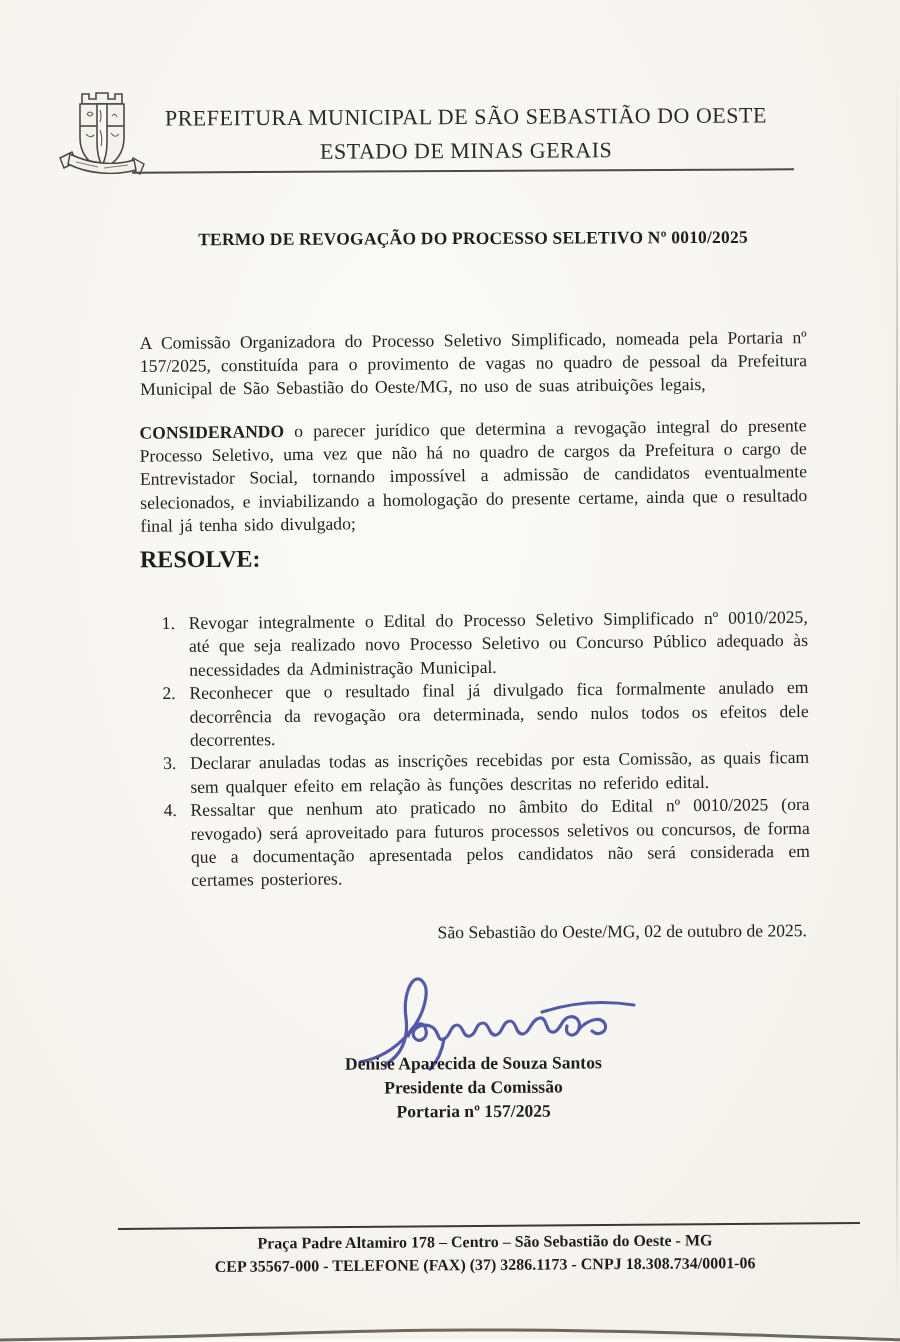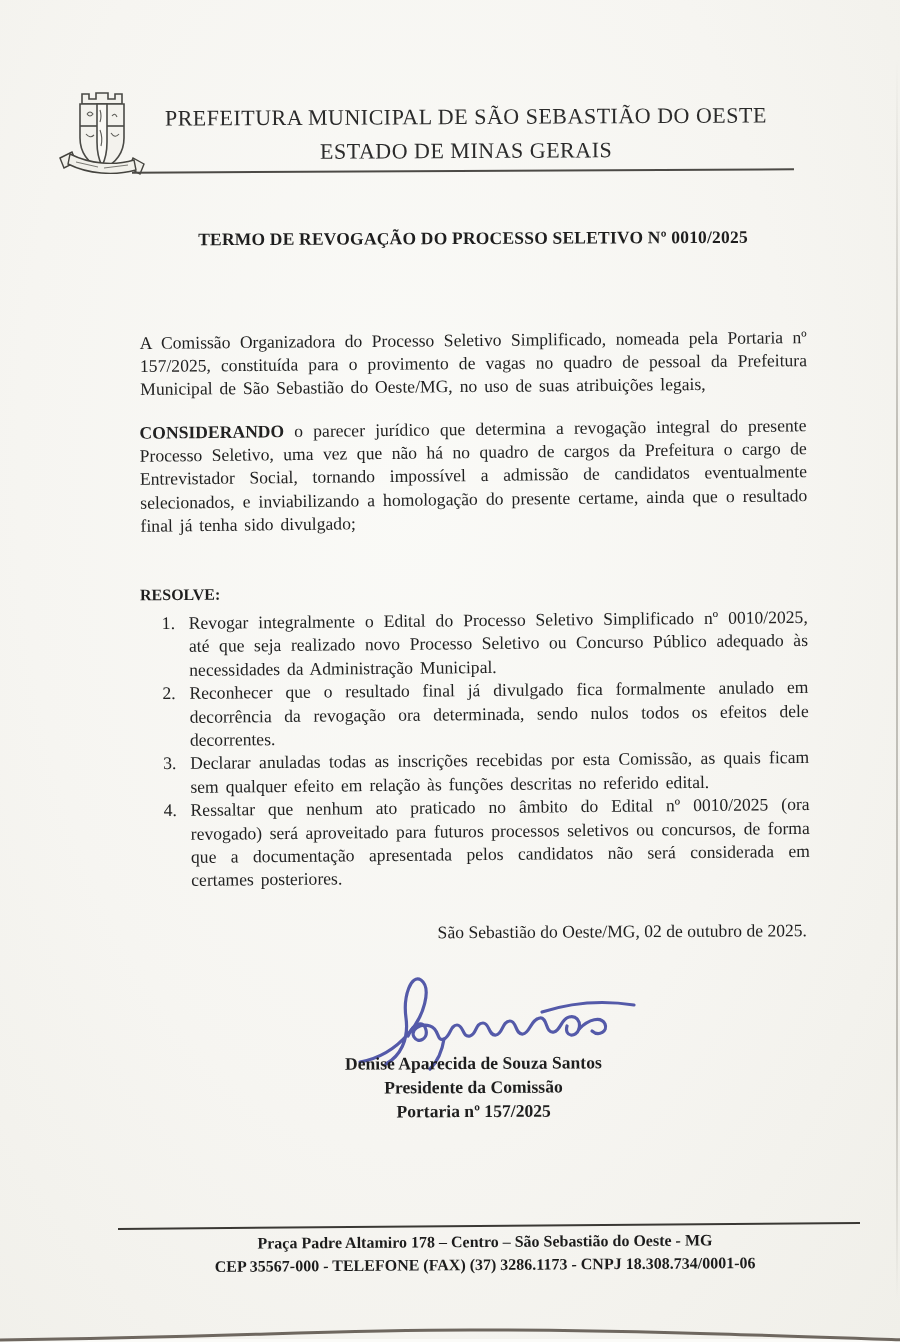--- a/index.html
+++ b/index.html
@@ -35,21 +35,21 @@
     position:absolute;left:140px;top:228px;width:666px;text-align:center;
     font-weight:bold;font-size:17.5px;letter-spacing:.2px;transform:rotate(-.25deg);
   }
   .para{
     position:absolute;left:140px;width:667px;text-align:justify;
     font-size:17.6px;line-height:23px;word-spacing:2.5px;color:#222;
   }
   .para1{top:311px;transform:rotate(-.5deg);}
   .para2{top:400px;transform:rotate(-.65deg);line-height:23.2px;}
   .resolve{
-    position:absolute;left:140px;top:586px;font-weight:bold;font-size:16px;
+    position:absolute;left:140px;top:546px;font-weight:bold;font-size:24px;
     transform:rotate(-.3deg);
   }
   .rlist{position:absolute;left:163px;top:609px;width:646px;transform:rotate(-.55deg);}
   .ritem{display:flex;align-items:flex-start;}
   .rnum{flex:0 0 27px;font-size:17.6px;line-height:23.4px;color:#222;}
   .rtxt{flex:1;text-align:justify;font-size:17.6px;line-height:23.4px;word-spacing:2.5px;color:#222;}
   .dateline{
     position:absolute;left:140px;top:922px;width:667px;text-align:right;
     font-size:17.6px;transform:rotate(-.3deg);
   }

